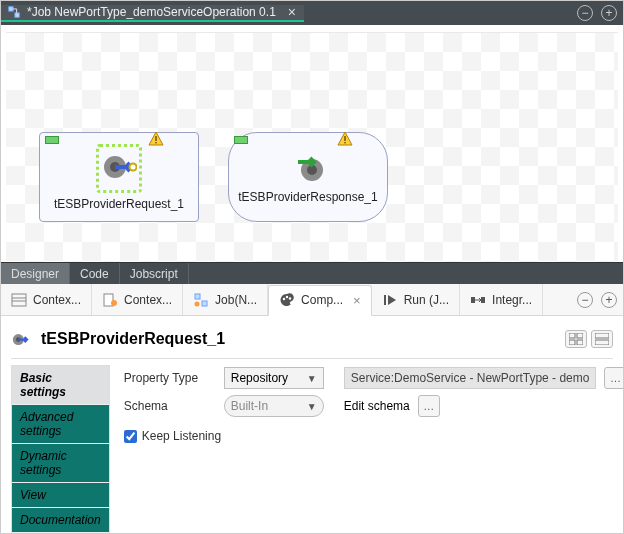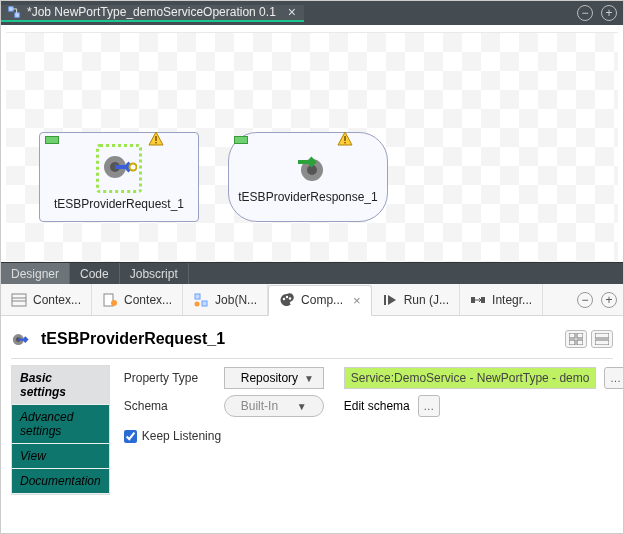--- a/index.html
+++ b/index.html
@@ -53,24 +53,24 @@
   .comp-header .right-icons { margin-left:auto; display:flex; gap:4px; }
   .square-btn { width:22px; height:18px; border:1px solid #bbb; border-radius:3px; display:flex; align-items:center; justify-content:center; background:#f5f5f5; cursor:pointer; }
 
   .comp-body { display:flex; margin-top:6px; }
   .comp-nav { width:126px; border:1px solid #ddd;font-style:italic; }
   .comp-nav .item { padding:5px 8px; border-bottom:1px solid #eee; cursor:pointer; background:#0f766e; }
   .comp-nav .item.active { background:#dfe0e1; font-weight:600; }
 
   .comp-form { flex:1; padding:2px 6px 4px 14px; display:grid; grid-template-columns: 92px 112px 1fr; gap:6px 8px; align-content:start; }
   .comp-form label { align-self:center; color:#333; }
-  .select { display:inline-flex; align-items:center; border:1px solid #bdbdbd; background:#f3f3f3; height:22px; padding:0 16px; gap:6px; width:100px; justify-content:space-between; cursor:pointer; }
+  .select { display:inline-flex; align-items:center; border:1px solid #bdbdbd; background:#f3f3f3; height:22px; padding:0 6px; gap:6px; width:100px; justify-content:space-between; cursor:pointer; }
   .select.ro { color:#888;border-radius:11px; }
   .select .arr { font-size:10px; color:#555; }
-  .readonly-input { border:1px solid #cfcfcf; background:#bef264; height:22px; padding:0 6px; color:#444; display:flex; align-items:center; overflow:hidden; white-space:nowrap; }
+  .readonly-input { border:1px solid #cfcfcf; background:#e5e5e5; height:22px; padding:0 6px; color:#444; display:flex; align-items:center; overflow:hidden; white-space:nowrap; }
   .icon-btn { width:22px; height:22px; border:1px solid #bbb; border-radius:3px; background:#f5f5f5; display:flex; align-items:center; justify-content:center; cursor:pointer; font-size:11px; color:#555; }
   .row3 { display:flex; align-items:center; gap:8px; }
   .checkbox { display:flex; align-items:center; gap:5px; }
   .checkbox input { accent-color:#2b6cd4; }
 </style>
 </head>
 <body>
 
 <div class="titlebar">
   <div class="title-tab">
@@ -209,20 +209,21 @@
             <rect x="0" y="7" width="14" height="5" fill="none" stroke="#777"></rect>
           </svg>
       </div>
     </div>
   </div>
 
   <div class="comp-body">
     <div class="comp-nav">
       <div class="item active">Basic settings</div>
       <div class="item">Advanced settings</div>
+      <div class="item">Dynamic settings</div>
       <div class="item">View</div>
       <div class="item">Documentation</div>
     </div>
 
     <div class="comp-form">
 
       <label>Property Type</label>
       <div class="select">
         <span>Repository</span>
         <span class="arr">▼</span>

